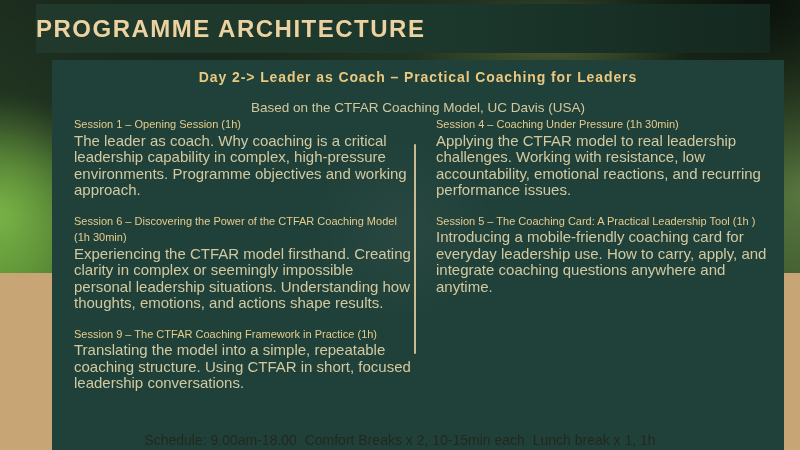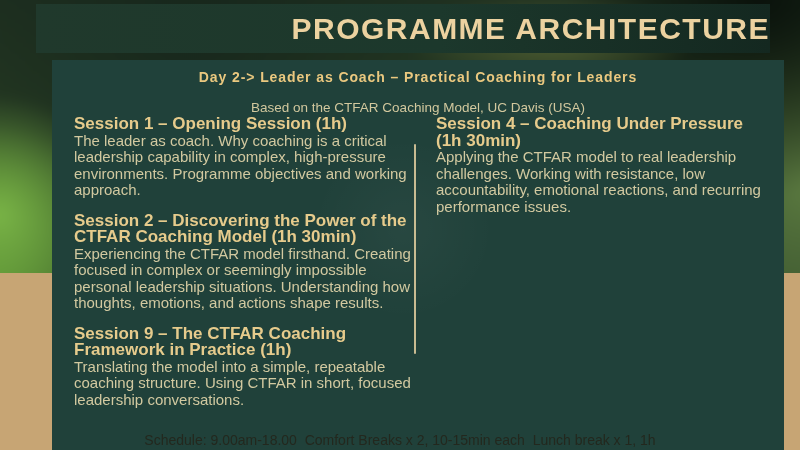--- a/index.html
+++ b/index.html
@@ -22,22 +22,22 @@
   }
   .tan-block{
     position:absolute;left:0;top:273px;width:800px;height:177px;
     background:var(--tan,#c7a574);
   }
   .top-bar{
     position:absolute;left:36px;top:4px;width:734px;height:49px;
     background:linear-gradient(90deg,#20392c 0%,var(--bar-green,#1c382c) 55%,#142820 100%);
   }
   .top-bar h1{
-    margin:0;height:49px;line-height:49px;text-align:right;
-    font-size:30px;font-weight:bold;letter-spacing:1.5px;
+    margin:0;height:49px;line-height:49px;text-align:left;
+    font-size:24px;font-weight:bold;letter-spacing:1.5px;
     color:var(--title-gold,#ecd2a0);
   }
   .panel{
     position:absolute;left:52px;top:60px;width:732px;height:444px;
     background:
       radial-gradient(circle 130px at 48% 38%, rgba(255,255,255,0.035), rgba(255,255,255,0) 70%),
       var(--panel-green,#20413a);
   }
   .day-title{
     margin-top:9px;text-align:center;
@@ -61,21 +61,21 @@
   }
   .divider{
     position:absolute;left:362px;top:84px;width:2px;height:210px;
     background:var(--divider,#dbc99b);border-radius:1px;opacity:0.9;
   }
   .col{position:absolute;top:56px;}
   .col-left{left:22px;width:338px;}
   .col-right{left:384px;width:336px;}
   .session{margin-bottom:14px;}
   .s-head{
-    font-size:17px;font-weight:bold;line-height:16.5px;
+    font-size:11px;font-weight:normal;line-height:16.5px;
     color:var(--heading-gold,#e6cb8c);
   }
   .s-body{
     font-size:15px;line-height:16.5px;
     color:var(--body-tan,#d2c9a0);
   }
   .footer{
     position:absolute;left:0;top:430px;width:800px;height:20px;line-height:20px;
     text-align:center;font-size:14px;white-space:pre-wrap;
     color:var(--footer-text,#23281e);
@@ -98,31 +98,35 @@
 
 
     <div class="divider"></div>
 
     <div class="col col-left">
       <div class="session">
         <div class="s-head">Session 1 – Opening Session (1h)</div>
         <div class="s-body">The leader as coach. Why coaching is a critical leadership capability in complex, high-pressure environments. Programme objectives and working approach.</div>
       </div>
       <div class="session">
-        <div class="s-head">Session 2 – Discovering the Power of the CTFAR Coaching Model (1h 30min)</div>
-        <div class="s-body">Experiencing the CTFAR model firsthand. Creating focused in complex or seemingly impossible personal leadership situations. Understanding how thoughts, emotions, and actions shape results.</div>
+        <div class="s-head">Session 6 – Discovering the Power of the CTFAR Coaching Model (1h 30min)</div>
+        <div class="s-body">Experiencing the CTFAR model firsthand. Creating clarity in complex or seemingly impossible personal leadership situations. Understanding how thoughts, emotions, and actions shape results.</div>
       </div>
       <div class="session">
         <div class="s-head">Session 9 – The CTFAR Coaching Framework in Practice (1h)</div>
         <div class="s-body">Translating the model into a simple, repeatable coaching structure. Using CTFAR in short, focused leadership conversations.</div>
       </div>
     </div>
 
     <div class="col col-right">
       <div class="session">
         <div class="s-head">Session 4 – Coaching Under Pressure (1h 30min)</div>
         <div class="s-body">Applying the CTFAR model to real leadership challenges. Working with resistance, low accountability, emotional reactions, and recurring performance issues.</div>
       </div>
+      <div class="session">
+        <div class="s-head">Session 5 – The Coaching Card: A Practical Leadership Tool (1h )</div>
+        <div class="s-body">Introducing a mobile-friendly coaching card for everyday leadership use. How to carry, apply, and integrate coaching questions anywhere and anytime.</div>
+      </div>
     </div>
   </div>
 
   <div class="footer">Schedule: 9.00am-18.00  Comfort Breaks x 2, 10-15min each  Lunch break x 1, 1h</div>
 </div>
 
 </body></html>

